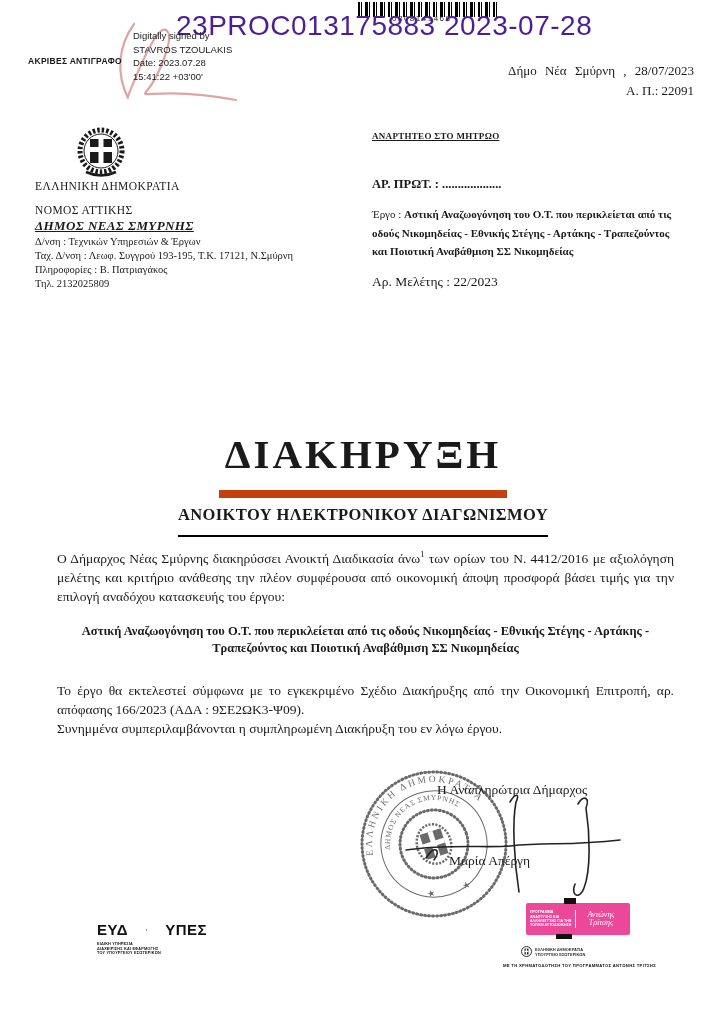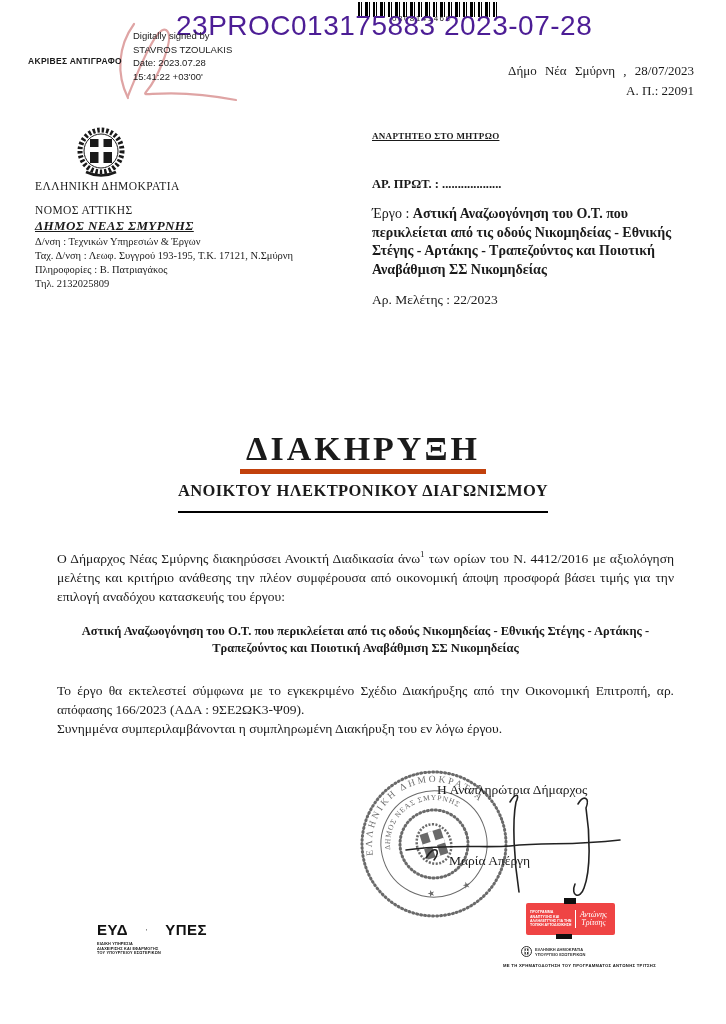--- a/index.html
+++ b/index.html
@@ -24,48 +24,48 @@
   .agency{left:35px;top:180px;width:335px;}
   .agency .l1{font-size:11.5px;letter-spacing:.4px;}
   .agency .l2{font-size:11.5px;letter-spacing:.4px;margin-top:12px;}
   .agency .muni{font-size:13px;font-weight:700;font-style:italic;text-decoration:underline;margin-top:2px;letter-spacing:.4px;}
   .agency .sm{font-size:10.5px;margin-top:1px;line-height:13px;}
 
   
   .refcol{left:372px;top:131px;width:300px;}
   .registry{font-size:9px;font-weight:700;text-decoration:underline;letter-spacing:.3px;}
   .prot-line{margin-top:36px;font-size:12.5px;font-weight:700;}
-  .project{margin-top:13px;font-size:14px;line-height:18.5px;}
+  .project{margin-top:13px;font-size:11px;line-height:18.5px;}
   .project b{font-weight:700;}
   .study-no{margin-top:13px;font-size:13.5px;}
 
   
   .title-wrap{left:0;right:0;top:430px;text-align:center;}
-  .title-main{display:inline-block;font-size:34px;font-weight:700;letter-spacing:3px;border-bottom:5px solid #c2410c;padding:0 6px 1px;}
+  .title-main{display:inline-block;font-size:41px;font-weight:700;letter-spacing:3px;border-bottom:8px solid #c2410c;padding:0 6px 12px;}
   .title-sub{margin-top:7px;}
   .title-sub span{display:inline-block;font-size:16.5px;font-weight:700;letter-spacing:.4px;border-bottom:2.5px solid #000;padding-bottom:10px;}
 
   
   .bodytxt{left:57px;top:545px;width:617px;font-size:13.5px;line-height:19px;text-align:justify;}
   .bodytxt sup{font-size:9px;}
   .p-bold{margin-top:17px;font-weight:700;text-align:center;font-size:12.5px;line-height:17px;padding:0 6px;}
   .p-last{margin-top:24px;}
 
   
   .stamp{left:350px;top:760px;opacity:.82;}
   .sig-role{left:437px;top:782px;font-size:13.5px;white-space:nowrap;}
   .sig-script{left:398px;top:788px;}
   .sig-name{left:449px;top:853px;font-size:13.5px;white-space:nowrap;}
 
   
   .eyd{left:97px;top:921px;width:110px;}
   .eyd-line{display:flex;align-items:center;gap:18px;font-weight:900;font-size:15px;letter-spacing:.5px;color:#111;}
   .eyd-sub{margin-top:4px;font-size:3.8px;line-height:4.6px;font-weight:700;color:#111;letter-spacing:.2px;}
 
-  .tritsis{left:526px;top:903px;width:89px;height:32px;background:#ef4444;border-radius:2px;display:flex;align-items:center;padding:2px 4px;box-sizing:border-box;color:#fff;}
+  .tritsis{left:526px;top:903px;width:104px;height:32px;background:#ec4899;border-radius:2px;display:flex;align-items:center;padding:2px 4px;box-sizing:border-box;color:#fff;}
   .tritsis .tab-top{position:absolute;top:-5px;left:38px;width:12px;height:6px;background:#101010;}
   .tritsis .tab-bot{position:absolute;bottom:-4px;left:30px;width:16px;height:5px;background:#101010;}
   .tritsis-left{width:42px;font-size:3.6px;line-height:4.4px;font-weight:700;border-right:1px solid #fff;padding-right:3px;}
   .tritsis-name{flex:1;text-align:center;font-style:italic;font-size:8px;line-height:8.5px;font-family:"Liberation Serif","DejaVu Serif",serif;}
   .ministry-row{left:521px;top:946px;display:flex;align-items:center;gap:3px;color:#333;}
   .ministry-txt{font-size:4px;line-height:5px;font-weight:700;}
   .funding-line{left:503px;top:963px;font-size:4.2px;font-weight:700;letter-spacing:.3px;color:#111;}
 </style>
 </head>
 <body>

